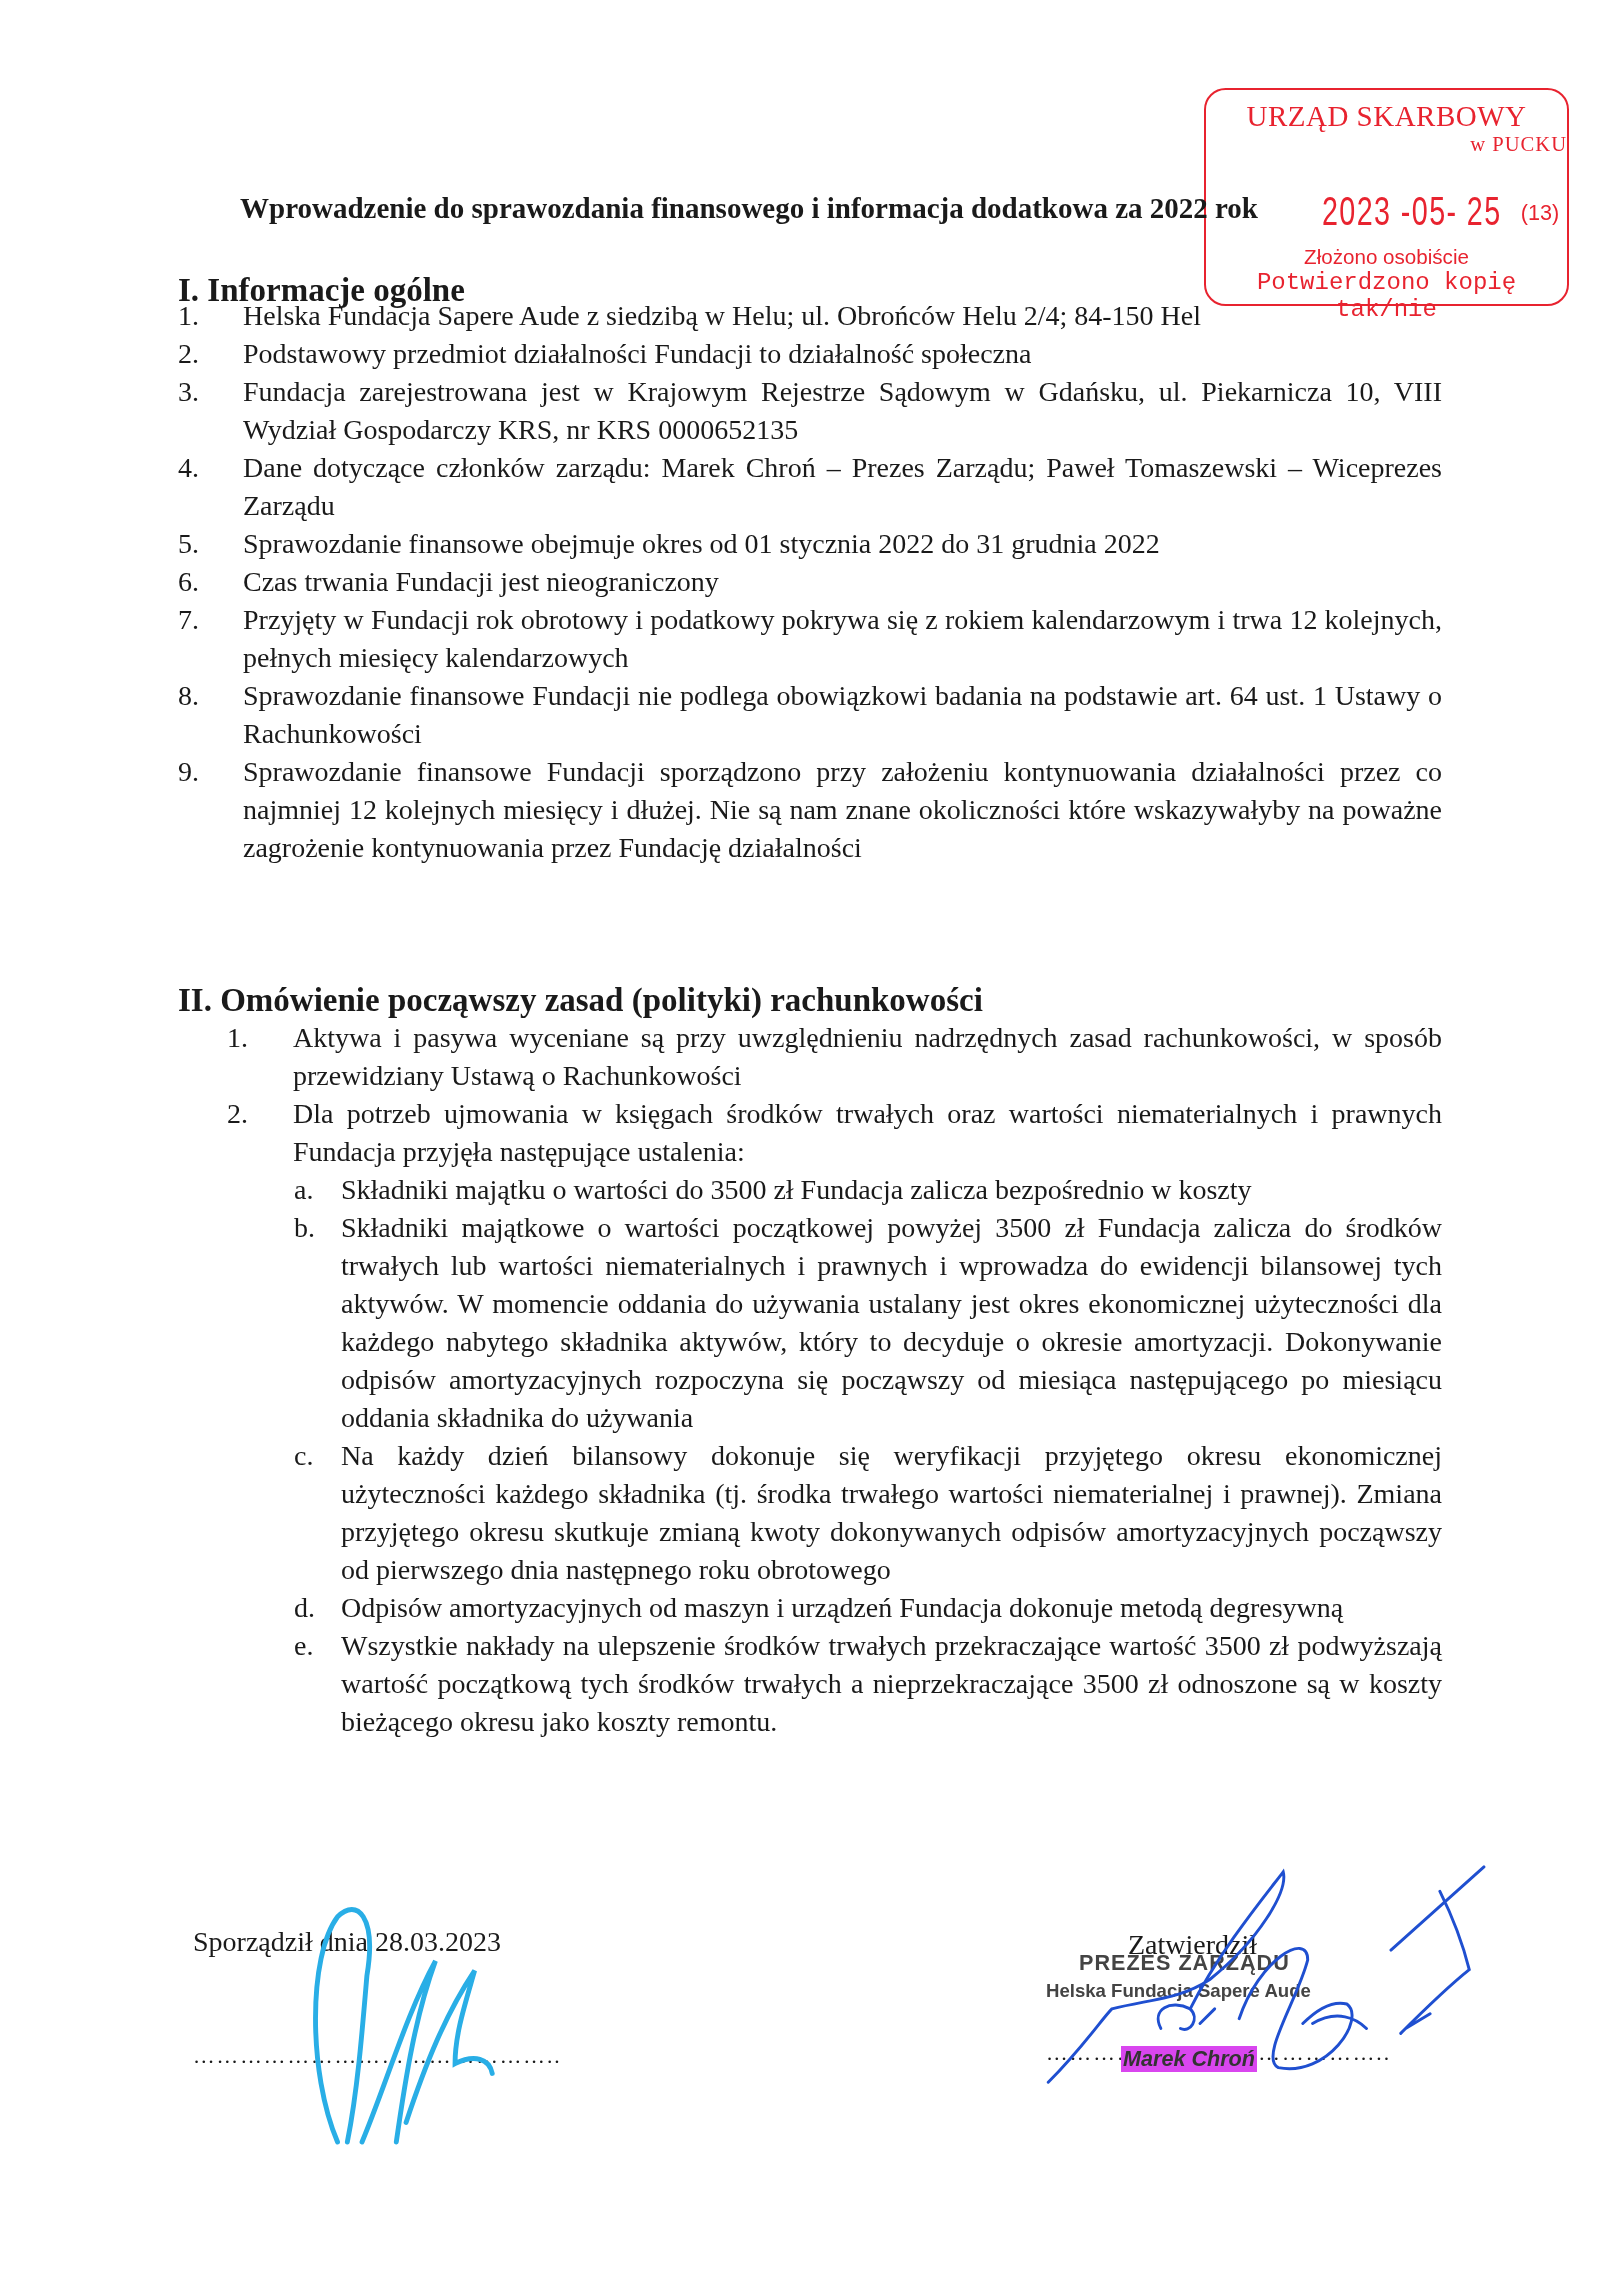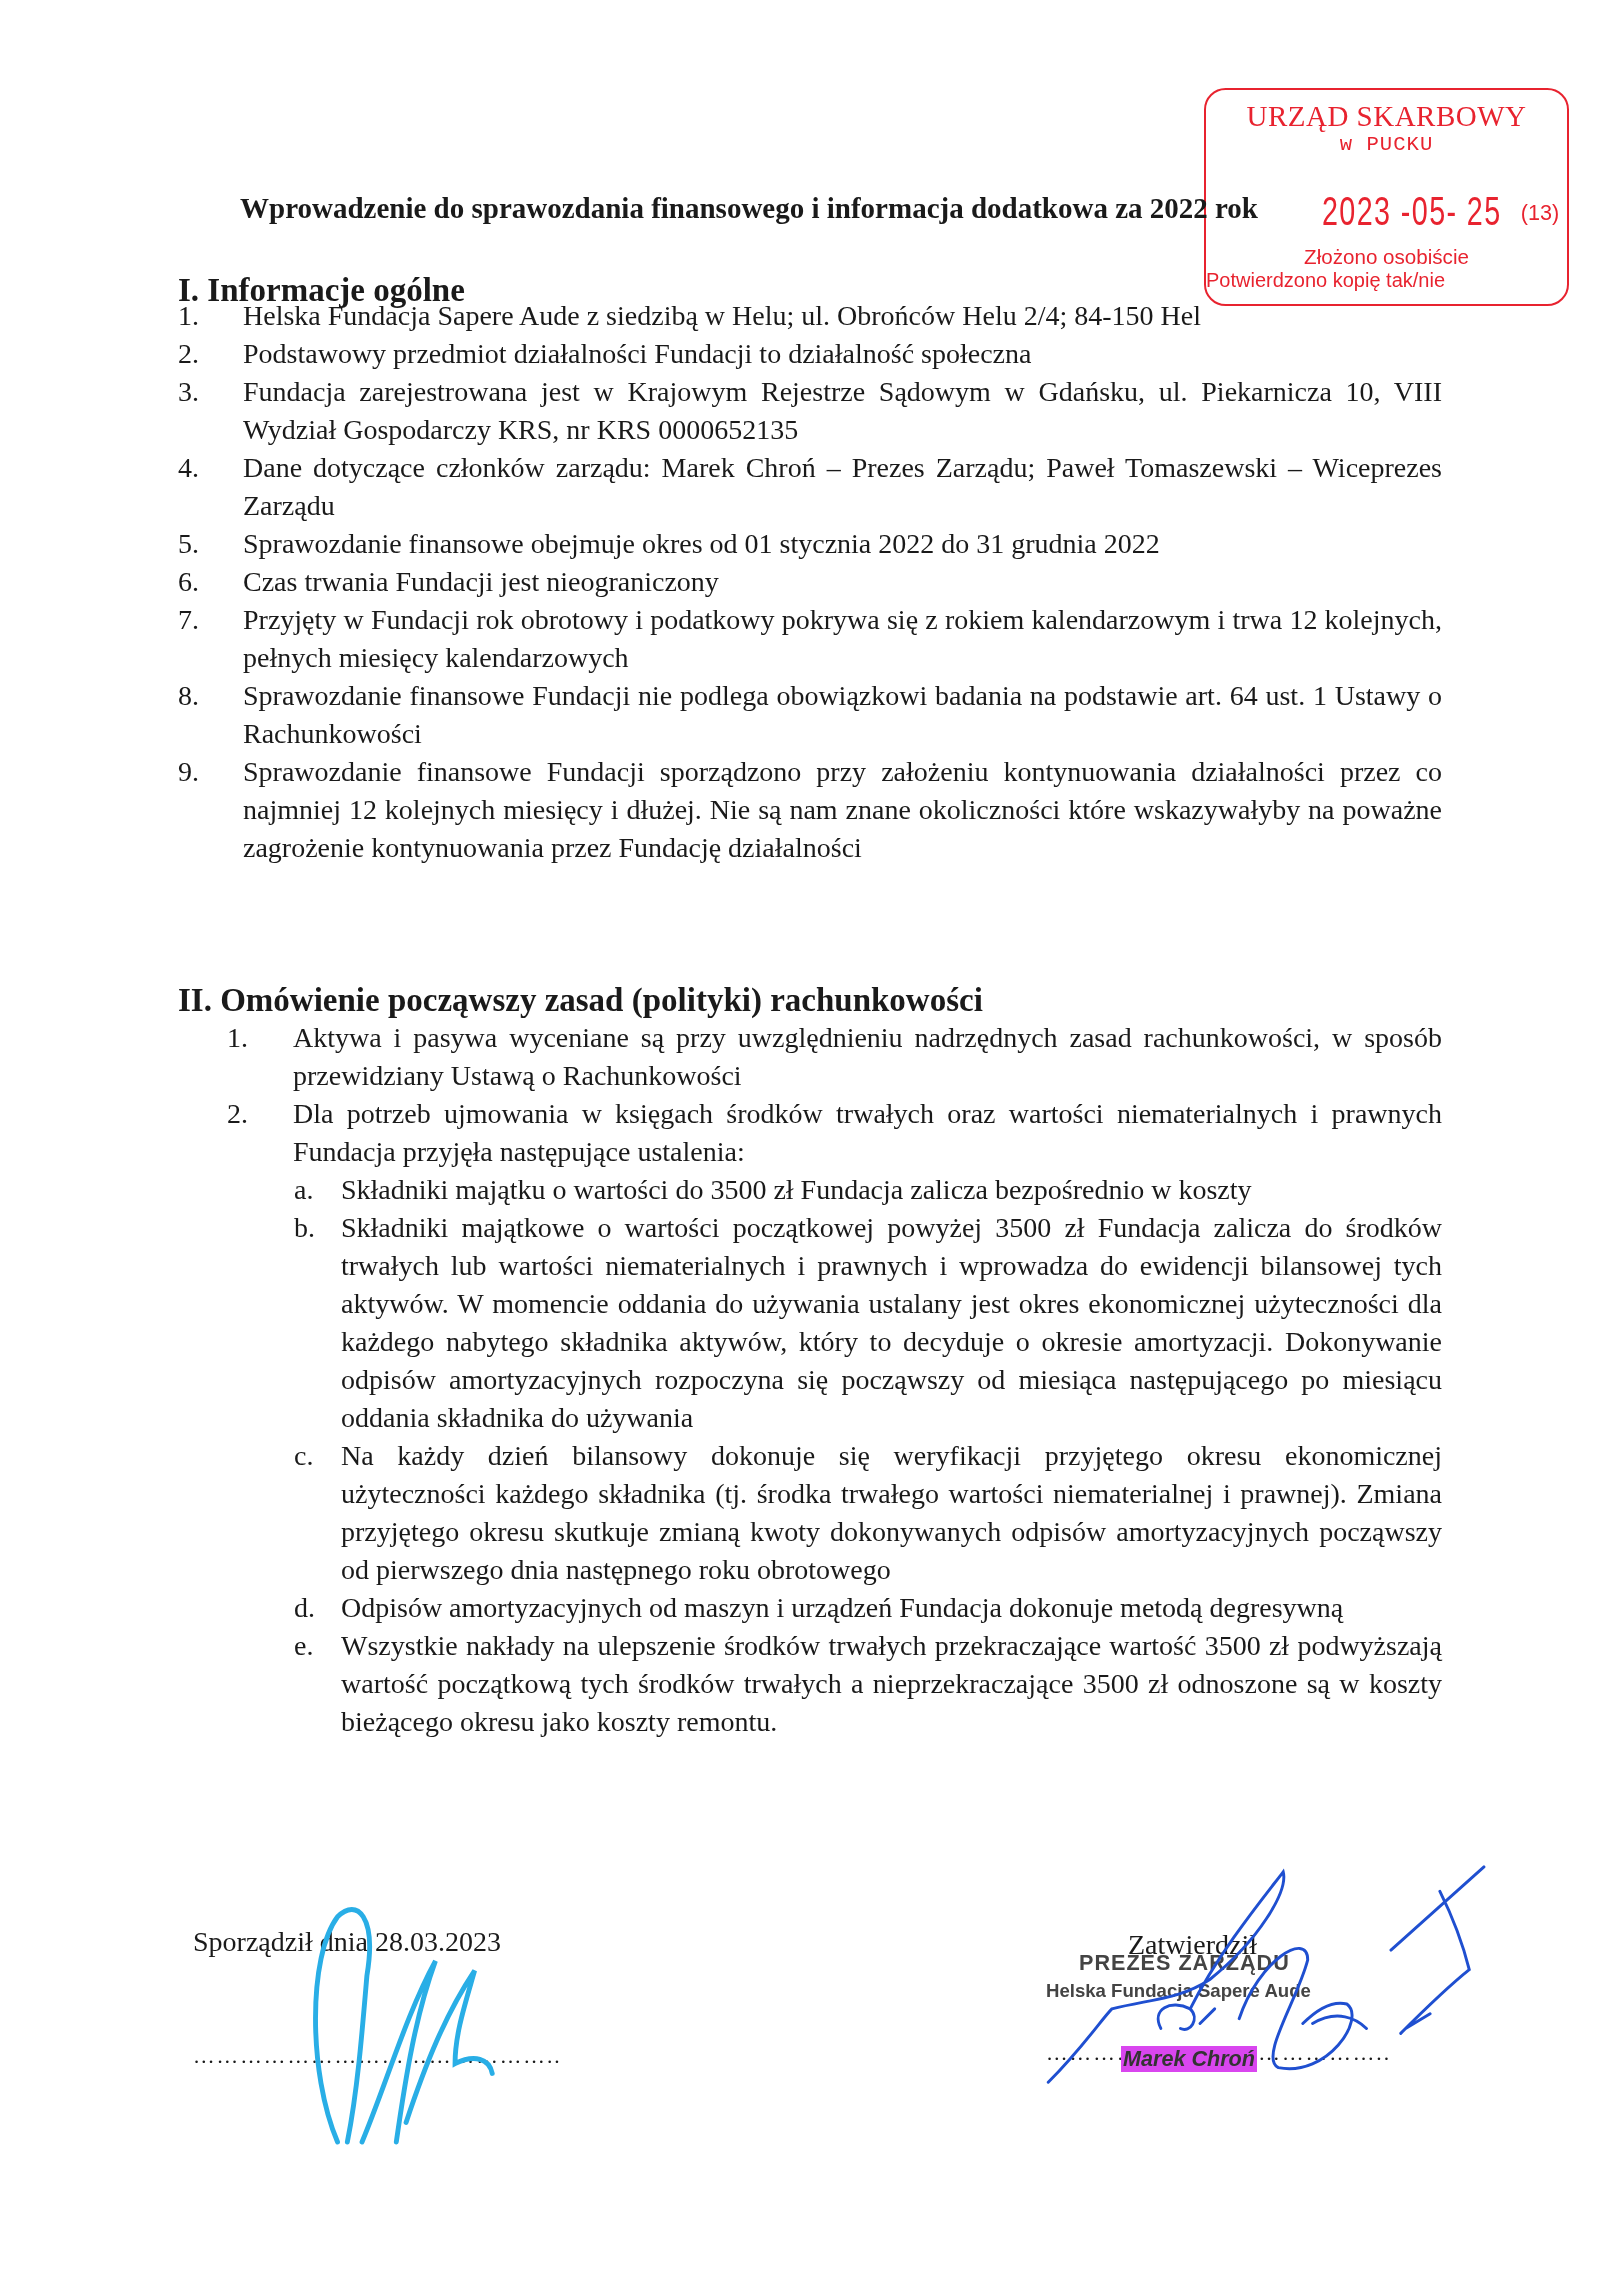--- a/index.html
+++ b/index.html
@@ -24,29 +24,29 @@
   .list1 .num { position: absolute; left: 0; top: 0; }
   .list2 .item { padding-left: 66px; }
   .list2 .num { position: absolute; left: 0; top: 0; }
   .sub { position: relative; padding-left: 114px; text-align: justify; }
   .sub .num { position: absolute; left: 67px; top: 0; }
 
   .stamp { position: absolute; left: 1200px; top: 88px; width: 361px; height: 214px;
            border: 2.5px solid #e8232f; border-radius: 21.6px; color: #e8232f; }
   .stamp-top { position: absolute; left: 0; right: 0; top: 9.8px; text-align: center;
                font-family: "Liberation Serif", serif; font-size: 29px; letter-spacing: 0.5px; }
-  .stamp-city { position: absolute; left: 0; right: 0; top: 43px; text-align: center;
-                font-family: Liberation Mono, monospace; font-size: 20.6px; letter-spacing: 1px; }
+  .stamp-city { position: absolute; left: 0; right: 0; top: 43px; text-align: right;
+                font-family: Liberation Serif, serif; font-size: 20.6px; letter-spacing: 1px; }
   .stamp-date { position: absolute; left: 116px; top: 98px; font-family: "Liberation Sans Narrow", "Liberation Sans", sans-serif;
                 font-size: 41px; letter-spacing: 2px; transform: scaleX(0.7); transform-origin: left; white-space: nowrap; }
   .stamp-num { position: absolute; right: 7.8px; top: 110px; font-family: "Liberation Sans", sans-serif; font-size: 21.6px; }
   .stamp-note1 { position: absolute; left: 0; right: 0; top: 155px; text-align: center;
                  font-family: "Liberation Sans", sans-serif; font-size: 20.6px; }
-  .stamp-note2 { position: absolute; left: 0; right: 0; top: 179px; text-align: left;
-                 font-family: Liberation Sans, sans-serif; font-size: 20px; }
+  .stamp-note2 { position: absolute; left: 0; right: 0; top: 179px; text-align: center;
+                 font-family: Liberation Mono, monospace; font-size: 24px; }
 
   .sig-left-label { position: absolute; left: 189px; top: 1926px; font-size: 28px; white-space: nowrap; }
   .sig-left-dots { position: absolute; left: 189px; top: 2044px; font-size: 21.6px; letter-spacing: 2px; white-space: nowrap; }
   .sig-right-label { position: absolute; left: 1124px; top: 1929px; font-size: 28px; white-space: nowrap; }
   .sig-stamp-role { position: absolute; left: 1075px; top: 1950px; font-family: "Liberation Sans", sans-serif; font-weight: bold;
                     font-size: 21.6px; color: #444; letter-spacing: 1px; white-space: nowrap; }
   .sig-stamp-org { position: absolute; left: 1042px; top: 1980px; font-family: "Liberation Sans", sans-serif; font-weight: bold;
                    font-size: 18.6px; color: #444; white-space: nowrap; }
   .sig-right-dots { position: absolute; left: 1042px; top: 2041px; font-size: 21.6px; letter-spacing: 2px; white-space: nowrap; }
   .sig-stamp-name { position: absolute; left: 1117px; top: 2046px; font-family: "Liberation Sans", sans-serif; font-weight: bold;

